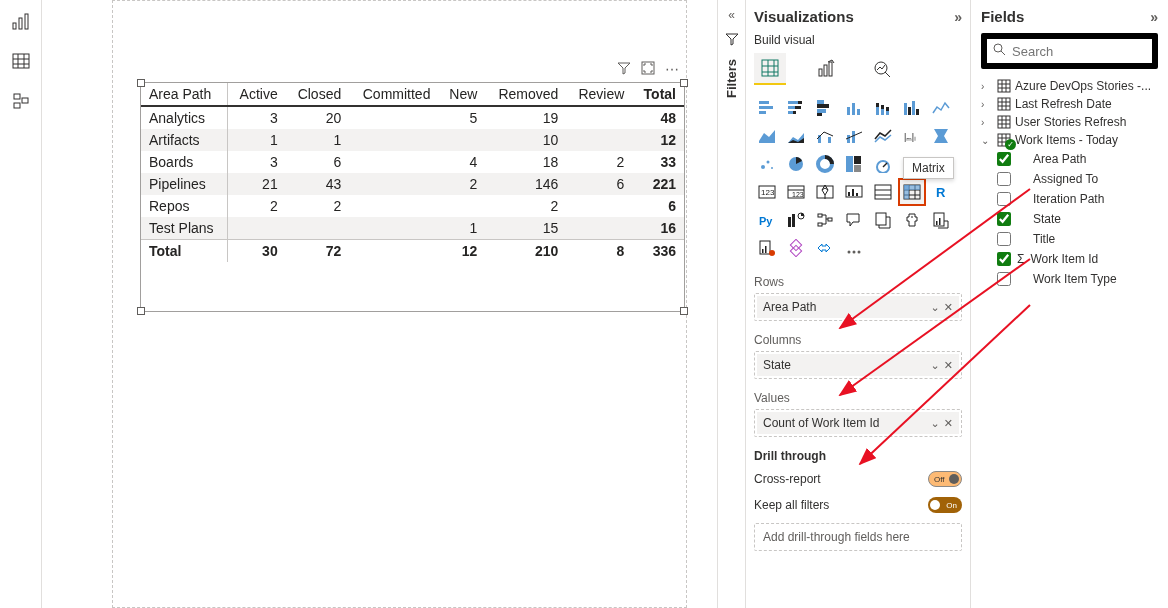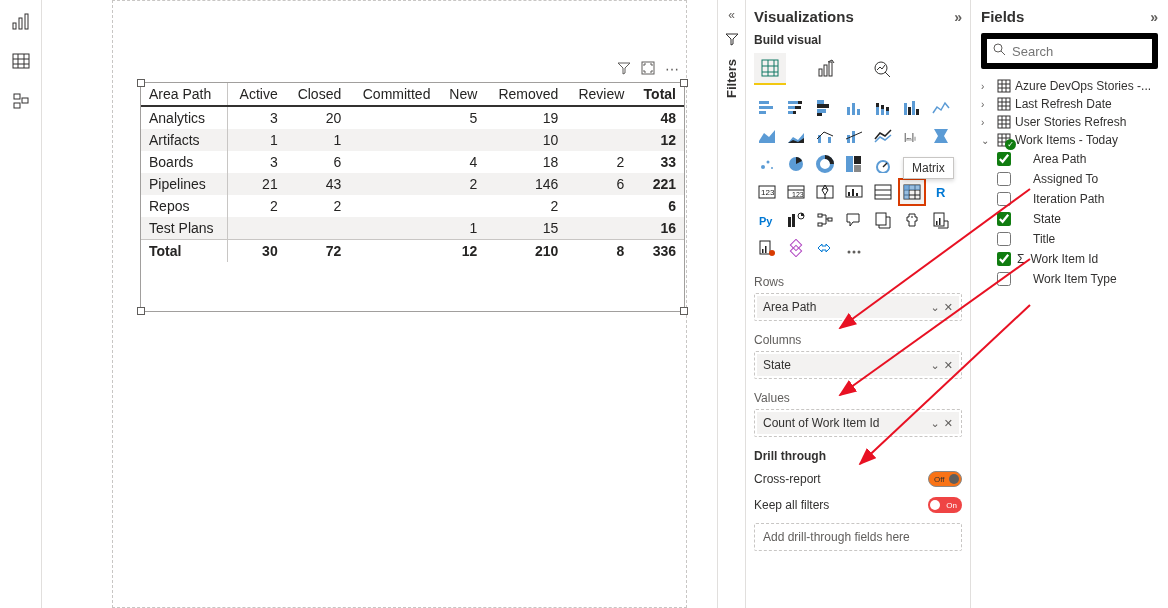--- a/index.html
+++ b/index.html
@@ -164,21 +164,21 @@
       font-weight: 600;
       margin-bottom: 8px;
     }
     .pane-header .chevrons {
       font-size: 14px;
       color: #605e5c;
       cursor: pointer;
     }
     .subhead {
       font-size: 12px;
-      font-weight: 700;
+      font-weight: 400;
       margin-bottom: 6px;
     }
     .tab-icons {
       display: flex;
       gap: 24px;
       margin-bottom: 10px;
     }
     .tab-icon {
       width: 32px;
       height: 32px;
@@ -276,36 +276,36 @@
       border-radius: 8px;
       position: relative;
       display: flex;
       align-items: center;
       justify-content: center;
       font-size: 8px;
       color: #323130;
       cursor: pointer;
     }
     .toggle.off {
-      background: #f97316;
+      background: #fdba74;
       border: 1px solid #8a8886;
       justify-content: flex-start;
       padding-left: 2px;
     }
     .toggle.off::after {
       content: "";
       width: 10px;
       height: 10px;
       border-radius: 50%;
       background: #605e5c;
       position: absolute;
       right: 2px;
     }
     .toggle.on {
-      background: #ef4444;
+      background: #a16207;
       color: #fff;
       justify-content: flex-end;
       padding-right: 2px;
     }
     .toggle.on::before {
       content: "";
       width: 10px;
       height: 10px;
       border-radius: 50%;
       background: #fff;

